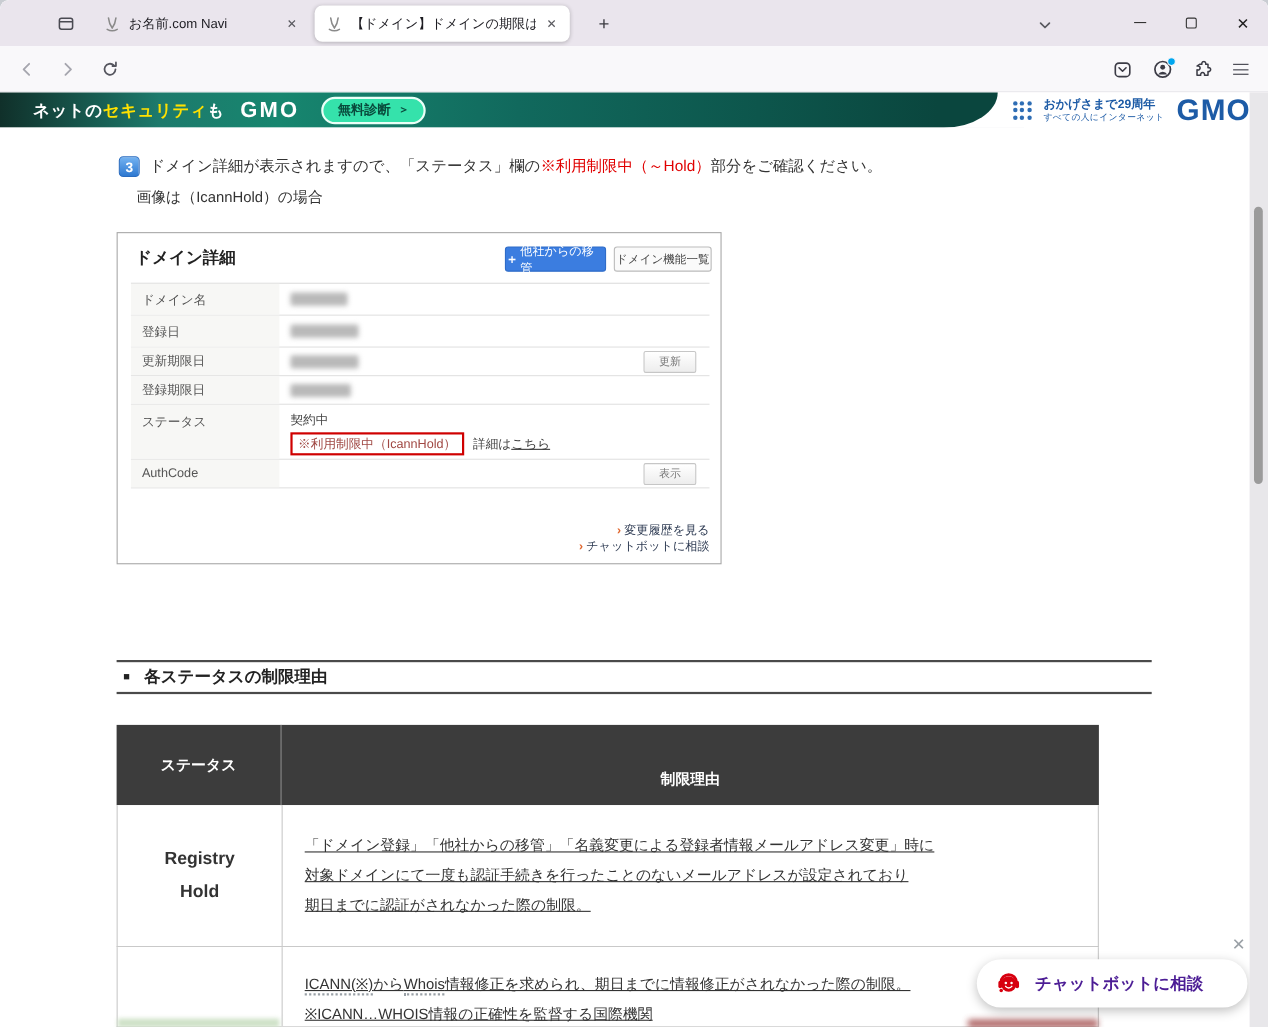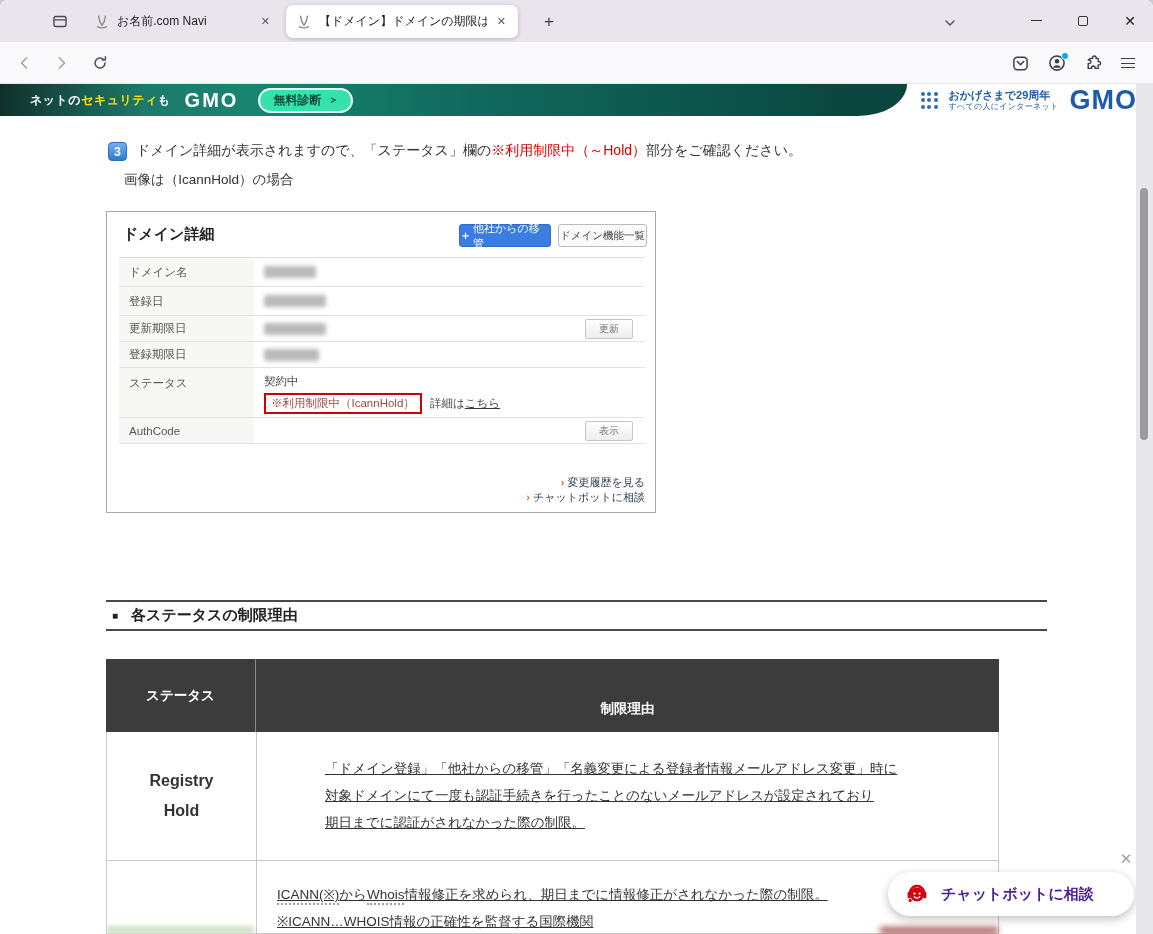--- a/index.html
+++ b/index.html
@@ -41,21 +41,21 @@
   .acct-dot { position:absolute; right:3px; top:4px; width:8px; height:8px; border-radius:50%; background:#00a7f0; border:1.5px solid #f9f8fa; }
   .burger { display:flex; flex-direction:column; gap:3.5px; }
   .burger i { display:block; width:14px; border-top:1.6px solid #3c3c46; }
 
   
   .banner { position:absolute; left:0; top:84px; width:1153px; height:32px; background:#ffffff; }
   .banner-green { position:absolute; left:0; top:0; width:907px; height:32px;
     background:linear-gradient(90deg,#10302a 0%,#1d7a6c 16%,#17866f 28%,#11695d 52%,#0d564c 76%,#0a463e 94%);
     border-bottom-right-radius:52px 34px;
     display:flex; align-items:center; padding-left:30px; }
-  .banner-text { font-size:12px; font-weight:bold; color:#fff; letter-spacing:.5px; }
+  .banner-text { font-size:15px; font-weight:bold; color:#fff; letter-spacing:.5px; }
   .banner-em { color:#ffe100; }
   .banner-logo-white { font-size:20px; font-weight:800; color:#fff; letter-spacing:2px; margin-left:14px; }
   .banner-cta { margin-left:20px; background:#35e2ab; color:#094a3c; border:2px solid #eafff7; border-radius:999px;
     font-size:12px; font-weight:bold; padding:2px 13px; display:flex; align-items:center; gap:7px; }
   .banner-cta .arr { font-size:10px; }
   .banner-right { position:absolute; right:16px; top:0; height:32px; display:flex; align-items:center; gap:11px; }
   .grid-icon { display:grid; grid-template-columns:repeat(3,4px); grid-gap:2.5px; }
   .grid-icon i { width:4px; height:4px; border-radius:50%; background:#2e6db4; }
   .banner-right-text { line-height:1.15; }
   .brt1 { font-size:11px; font-weight:bold; color:#1d5ba6; }
@@ -103,21 +103,21 @@
   
   .stable { position:absolute; left:106px; top:659px; width:893px; }
   .sheader { display:flex; height:73px; background:#3c3c3c; color:#fff; font-weight:bold; font-size:13.5px; }
   .sheader .hc1 { width:150px; flex:0 0 auto; border-right:1px solid #8a8a8a; display:flex; align-items:center; justify-content:center; }
   .sheader .hc2 { flex:1; display:flex; align-items:center; justify-content:center;margin-top:26px; }
   .srow { display:flex; border:1px solid #c9c9c9; border-top:none; background:#fff; }
   .srow .rc1 { width:150px; flex:0 0 auto; border-right:1px solid #c9c9c9; display:flex; align-items:center; justify-content:center;
     font-size:16px; font-weight:bold; color:#333; text-align:center; line-height:30px; }
   .srow .rc1 span { display:inline-block; max-width:80px; }
   .srow .rc2 { flex:1; padding:23px 20px 0 20px; font-size:13.5px; color:#333; line-height:27px;text-decoration:underline; }
-  .row1 { height:129px;gap:48px; }
+  .row1 { height:129px; }
   .row2 { height:73px; overflow:hidden; }
   .row2 .rc2 { padding-top:20px; }
   .dotted { border-bottom:2px dotted #99a0a6; padding-bottom:1px; }
   .green-blur { position:absolute; left:107px; top:926px; width:147px; height:8px; background:#cfe2c8; filter:blur(2px); }
   .red-blur { position:absolute; left:880px; top:927px; width:118px; height:7px; background:#9c4040; filter:blur(3px); opacity:.85; }
 
   
   .chat-close { position:absolute; left:1117px; top:850px; width:18px; height:18px; font-size:15px; color:#9aa0a6; display:flex; align-items:center; justify-content:center; }
   .chat-pill { position:absolute; left:888px; top:872px; width:246px; height:44px; background:#fff; border-radius:22px;
     box-shadow:0 3px 10px rgba(0,0,0,.25); display:flex; align-items:center; padding-left:15px; gap:10px; }

